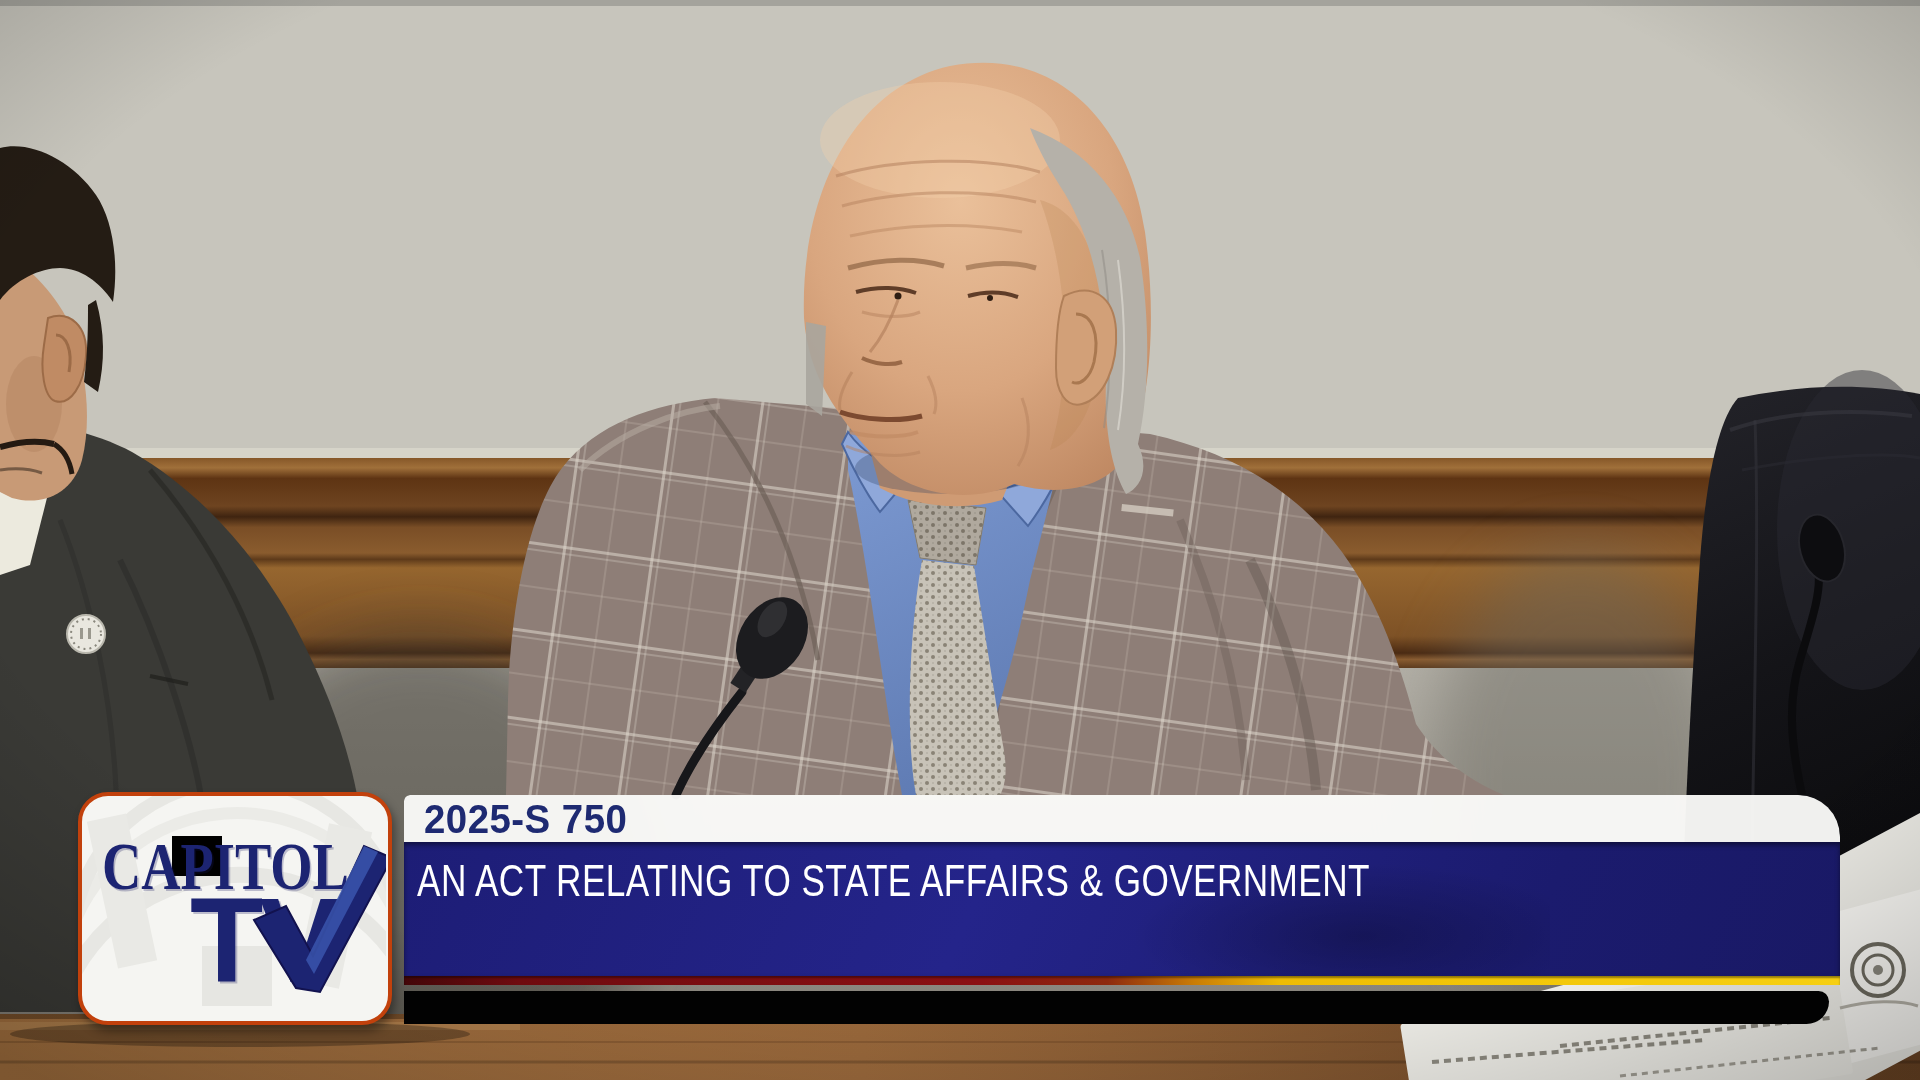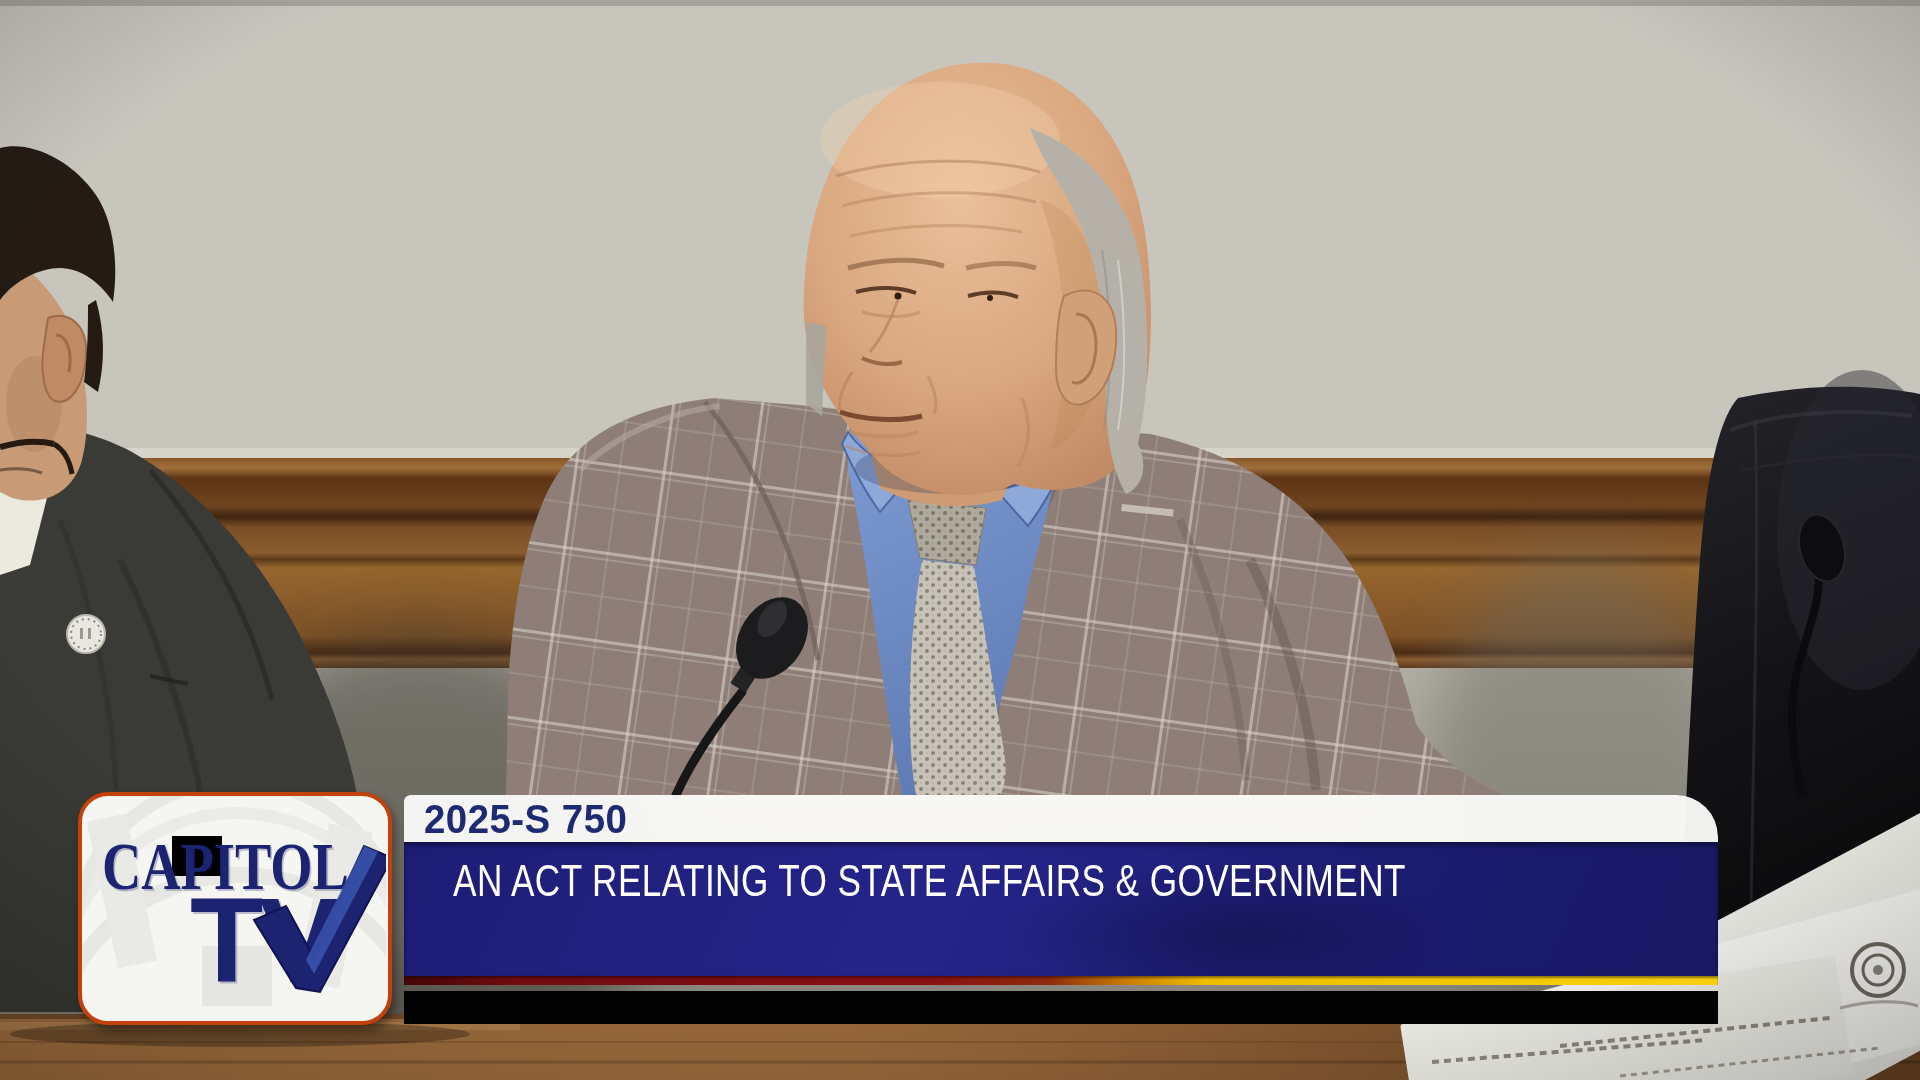--- a/index.html
+++ b/index.html
@@ -1,34 +1,34 @@
 <!DOCTYPE html>
 <html><head>
 <meta charset="utf-8">
 <style>
   html,body{margin:0;padding:0;background:#000;}
   #stage{position:relative;width:1920px;height:1080px;overflow:hidden;
          font-family:"Liberation Sans", sans-serif;background:#c6c4bb;}
   #scene-svg{position:absolute;left:0;top:0;width:1920px;height:1080px;z-index:1;}
 
   
-  .lt-wrap{position:absolute;left:404px;top:795px;width:1314px;height:229px;
+  .lt-wrap{position:absolute;left:404px;top:795px;width:1436px;height:229px;
            z-index:3;border-radius:6px 42px 0 0;overflow:hidden;}
   .lt-bill{position:absolute;left:0;top:0;width:100%;height:47px;
            background:rgba(250,250,248,0.96);border-radius:6px 40px 0 0;}
   .lt-bill span{display:inline-block;margin:2px 0 0 20px;font-size:40px;font-weight:bold;
            letter-spacing:.5px;color:#1e2a72;line-height:44px;transform:scaleX(.96);transform-origin:left center;}
   .lt-blue{position:absolute;left:0;top:47px;width:100%;height:134px;
            background:linear-gradient(115deg,#1d1d76 0%,#24248a 40%,#1b1b6e 78%,#191965 100%);
            box-shadow:inset 0 3px 5px rgba(0,0,0,.45);}
   .lt-blue .ghost{position:absolute;right:290px;top:20px;width:420px;height:114px;
            background:radial-gradient(ellipse at 55% 65%, rgba(0,0,10,.28), transparent 70%);}
   .lt-line{color:#fff;font-size:44px;line-height:50px;margin-left:13px;white-space:nowrap;}
   .lt-line span{display:inline-block;transform:scaleX(.8);transform-origin:left center;letter-spacing:.5px;}
-  .lt-text{position:relative;padding-top:14px;padding-left:36px;}
+  .lt-text{position:relative;padding-top:14px;}
   .lt-strip{position:absolute;left:0;top:181px;width:100%;height:9px;
            background:linear-gradient(90deg,#430608 0%,#6f0b0f 8%,#8b1013 40%,#8e2a0e 49%,#c97c06 55%,#eebc05 61%,#f2c608 75%,#f6cf12 100%);
            box-shadow:inset 0 2px 2px rgba(0,0,0,.4);}
   .lt-black{position:absolute;left:0;top:196px;width:1425px;height:33px;background:#020202;
            border-radius:0 14px 30px 0;}
 
   
   .logo-box{position:absolute;left:78px;top:792px;width:314px;height:233px;z-index:4;
             background:#f5f5f2;border:4px solid #c2410c;border-radius:30px;
             box-shadow:3px 6px 10px rgba(0,0,0,.4);overflow:hidden;box-sizing:border-box;}

